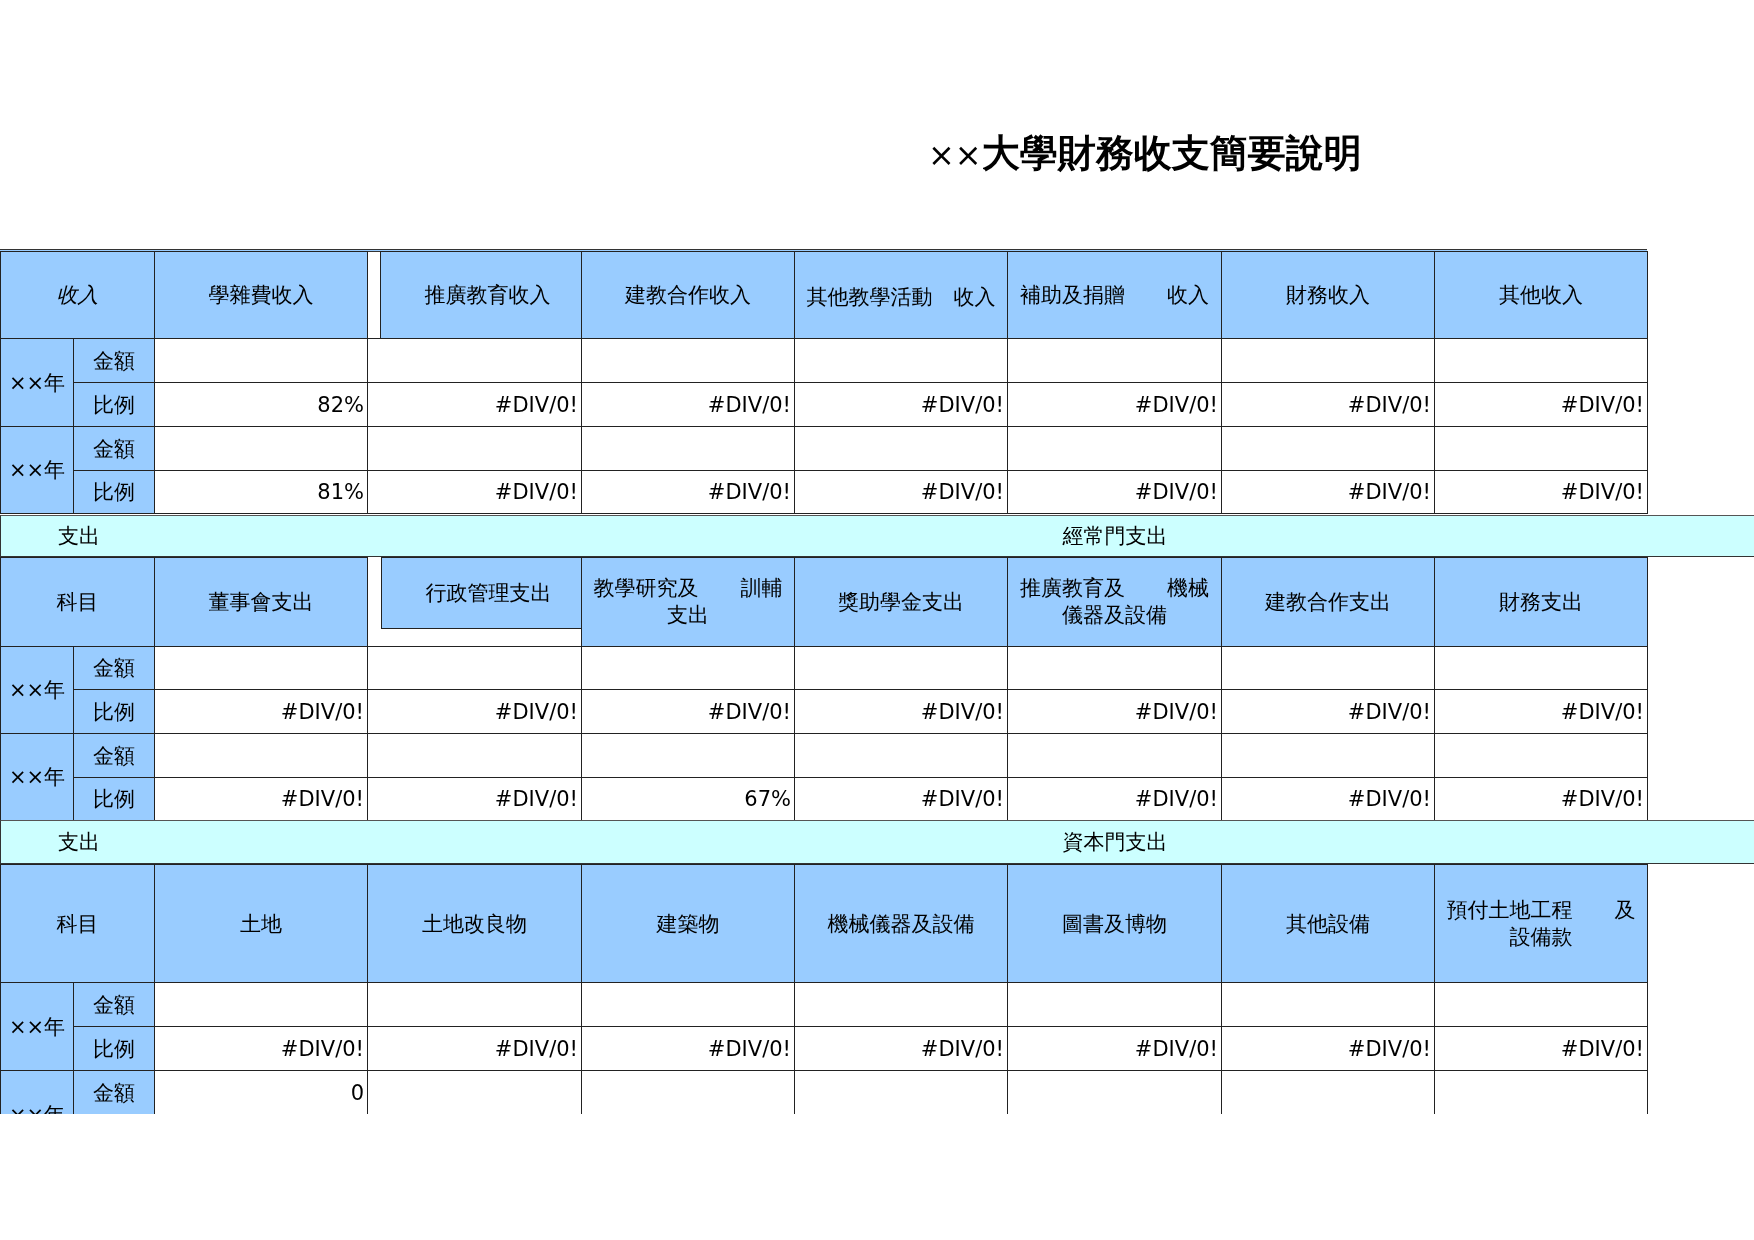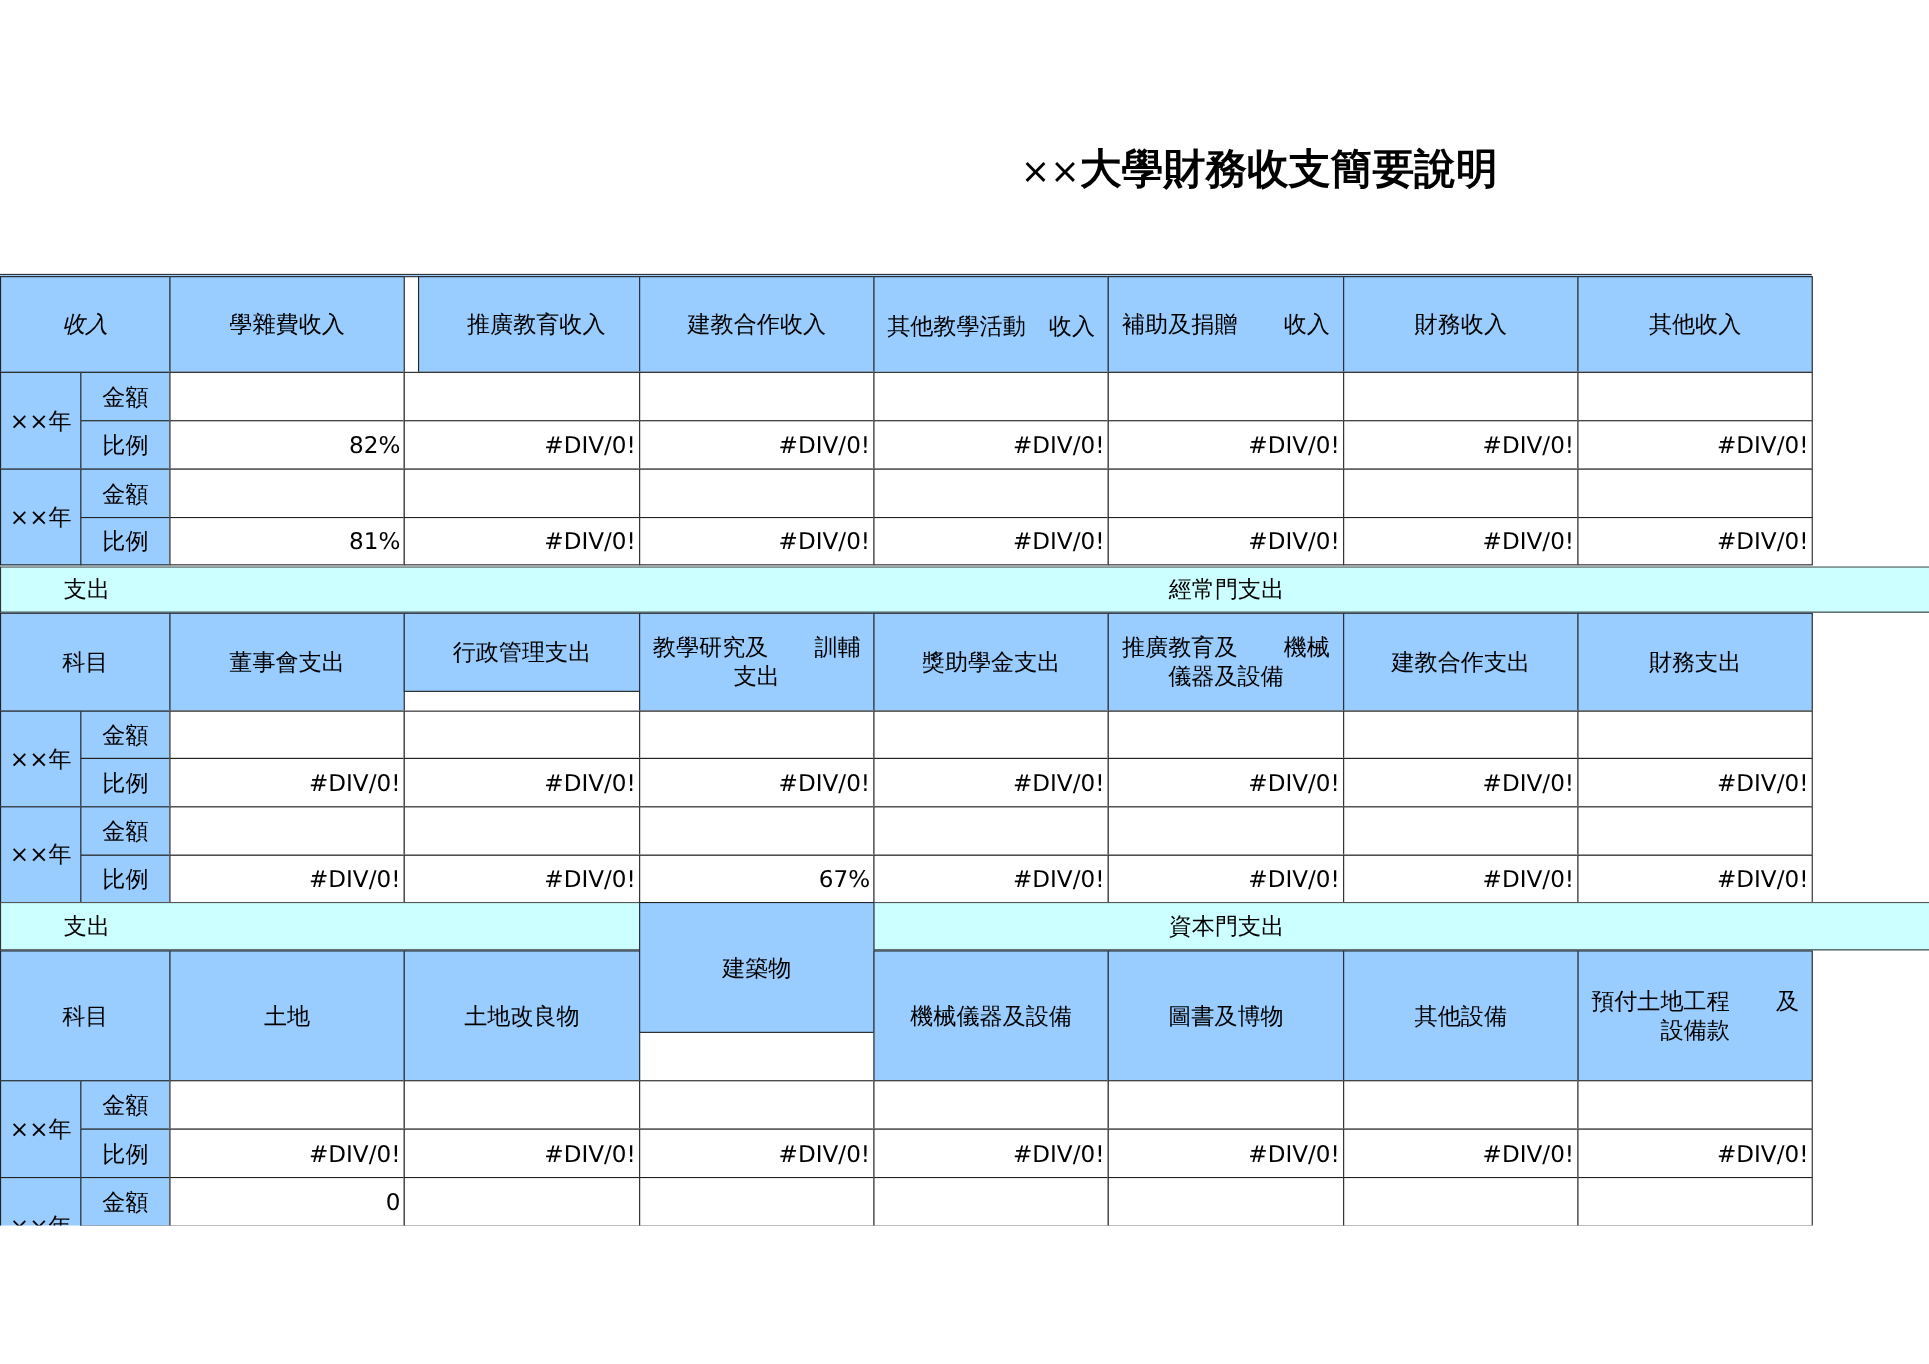--- a/index.html
+++ b/index.html
@@ -79,21 +79,21 @@
     <div class="cell num" style="left: 794px; top: 470px; width: 214px; height: 44px;">#DIV/0!</div>
     <div class="cell num" style="left: 1007px; top: 470px; width: 215px; height: 44px;">#DIV/0!</div>
     <div class="cell num" style="left: 1221px; top: 470px; width: 214px; height: 44px;">#DIV/0!</div>
     <div class="cell num" style="left: 1434px; top: 470px; width: 214px; height: 44px;">#DIV/0!</div>
     <div class="band" style="top: 515px; height: 42px;">
       <span class="left">支出</span>
       <span class="mid">經常門支出</span>
     </div>
     <div class="cell hdr" style="left: 0px; top: 557px; width: 155px; height: 90px;">科目</div>
     <div class="cell hdr" style="left: 154px; top: 557px; width: 214px; height: 90px;">董事會支出</div>
-    <div class="cell hdr" style="left: 367px; top: 557px; width: 215px; height: 72px; font-family: Liberation Serif, serif;">行政管理支出</div>
+    <div class="cell hdr" style="left: 381px; top: 557px; width: 215px; height: 72px; font-family: Liberation Serif, serif;">行政管理支出</div>
     <div class="cell hdr wrap" style="left: 581px; top: 557px; width: 214px; height: 90px;">教學研究及　　訓輔支出</div>
     <div class="cell hdr" style="left: 794px; top: 557px; width: 214px; height: 90px;">獎助學金支出</div>
     <div class="cell hdr wrap" style="left: 1007px; top: 557px; width: 215px; height: 90px;">推廣教育及　　機械儀器及設備</div>
     <div class="cell hdr" style="left: 1221px; top: 557px; width: 214px; height: 90px; text-align: center;">建教合作支出</div>
     <div class="cell hdr" style="left: 1434px; top: 557px; width: 214px; height: 90px;">財務支出</div>
     <div class="cell lbl" style="left: 0px; top: 646px; width: 74px; height: 88px;">××年</div>
     <div class="cell lbl" style="left: 73px; top: 646px; width: 82px; height: 44px;">金額</div>
     <div class="cell num" style="left: 154px; top: 646px; width: 214px; height: 44px;"></div>
     <div class="cell num" style="left: 367px; top: 646px; width: 215px; height: 44px;"></div>
     <div class="cell num" style="left: 581px; top: 646px; width: 214px; height: 44px;"></div>
@@ -126,21 +126,21 @@
     <div class="cell num" style="left: 1007px; top: 777px; width: 215px; height: 44px;">#DIV/0!</div>
     <div class="cell num" style="left: 1221px; top: 777px; width: 214px; height: 44px;">#DIV/0!</div>
     <div class="cell num" style="left: 1434px; top: 777px; width: 214px; height: 44px;">#DIV/0!</div>
     <div class="band" style="top: 820px; height: 44px;">
       <span class="left">支出</span>
       <span class="mid">資本門支出</span>
     </div>
     <div class="cell hdr" style="left: 0px; top: 864px; width: 155px; height: 119px;">科目</div>
     <div class="cell hdr" style="left: 154px; top: 864px; width: 214px; height: 119px;">土地</div>
     <div class="cell hdr" style="left: 367px; top: 864px; width: 215px; height: 119px;">土地改良物</div>
-    <div class="cell hdr" style="left: 581px; top: 820px; width: 214px; height: 119px;">建築物</div>
+    <div class="cell hdr" style="left: 581px; top: 864px; width: 214px; height: 119px;">建築物</div>
     <div class="cell hdr" style="left: 794px; top: 864px; width: 214px; height: 119px;">機械儀器及設備</div>
     <div class="cell hdr" style="left: 1007px; top: 864px; width: 215px; height: 119px;">圖書及博物</div>
     <div class="cell hdr wrap" style="left: 1434px; top: 864px; width: 214px; height: 119px;">預付土地工程　　及設備款</div>
     <div class="cell hdr" style="left: 1221px; top: 864px; width: 214px; height: 119px;">其他設備</div>
     <div class="cell lbl" style="left: 0px; top: 982px; width: 74px; height: 89px;">××年</div>
     <div class="cell lbl" style="left: 73px; top: 982px; width: 82px; height: 45px;">金額</div>
     <div class="cell num" style="left: 154px; top: 982px; width: 214px; height: 45px;"></div>
     <div class="cell num" style="left: 367px; top: 982px; width: 215px; height: 45px;"></div>
     <div class="cell num" style="left: 581px; top: 982px; width: 214px; height: 45px;"></div>
     <div class="cell num" style="left: 794px; top: 982px; width: 214px; height: 45px;"></div>

